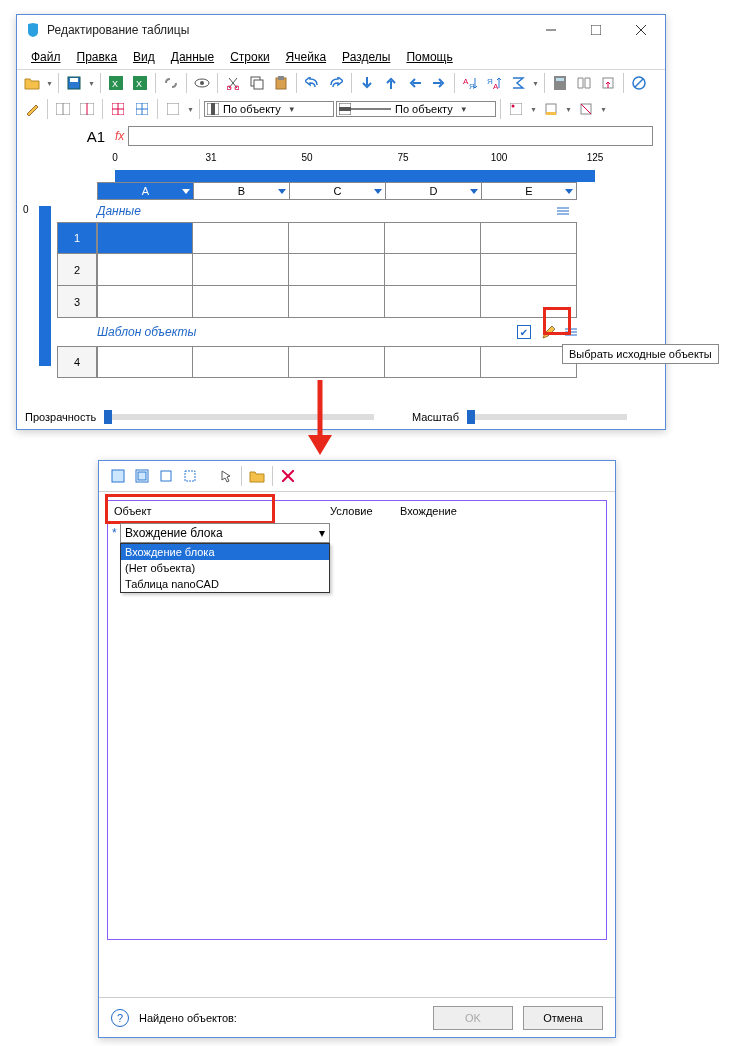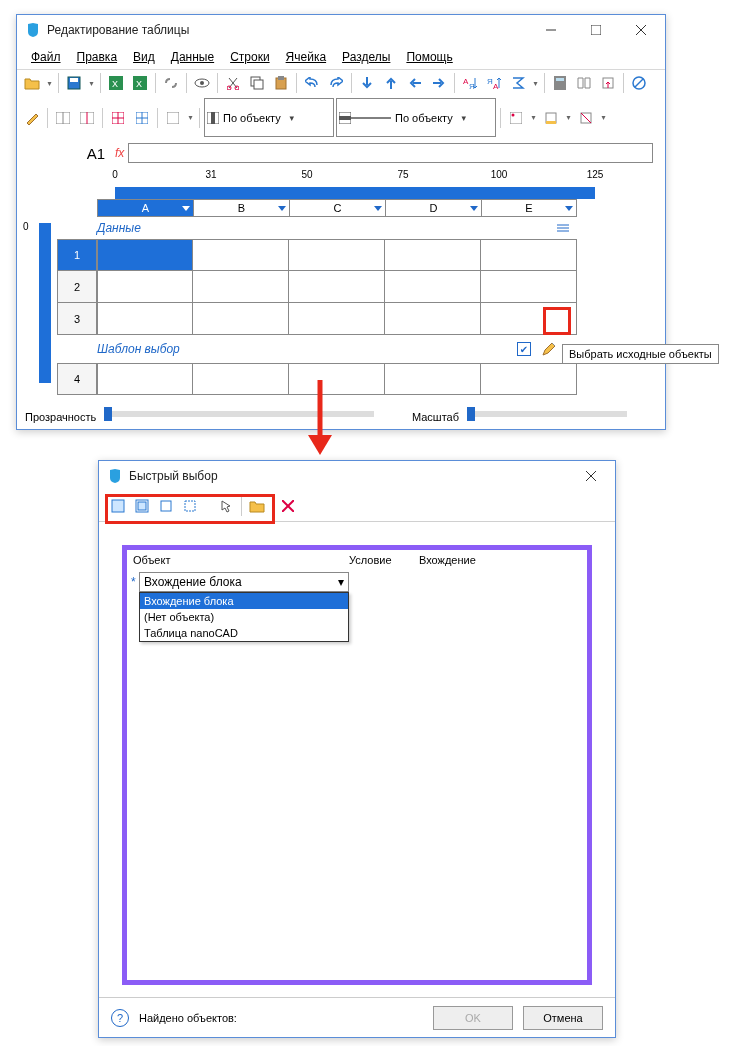--- a/index.html
+++ b/index.html
@@ -13,21 +13,21 @@
 .title-text { flex: 1; color: #222; font-size: 12px; }
 .win-btns { display: flex; }
 .win-btn { width: 45px; height: 28px; display: flex; align-items: center; justify-content: center; color: #555; cursor: pointer; }
 .menubar { display: flex; padding: 2px 6px; border-bottom: 1px solid #d8d8d8; }
 .menu-item { padding: 3px 8px; cursor: pointer; }
 .menu-item .ul { text-decoration: underline; }
 .toolbar { display: flex; align-items: center; padding: 2px 4px; gap: 2px; flex-wrap: wrap; }
 .tbtn { width: 22px; height: 22px; display: flex; align-items: center; justify-content: center; cursor: pointer; border: 1px solid transparent; }
 .tsep { width: 1px; height: 20px; background: #ccc; margin: 0 2px; }
 .drop-btn { width: 9px; height: 22px; display: flex; align-items: center; justify-content: center; font-size: 8px; color: #666; cursor: pointer; }
-.combo { display: flex; align-items: center; border: 1px solid #888; height: 39px; background: #fff; padding: 0 2px; }
+.combo { display: flex; align-items: center; border: 1px solid #888; height: 16px; background: #fff; padding: 0 2px; }
 .combo .label { padding: 0 4px; font-size: 11px; }
 .combo .arrow { width: 14px; text-align: center; font-size: 9px; color: #444; }
 .cell-ref-bar { display: flex; align-items: center; margin-top: 4px; padding: 0 4px; }
 .cell-ref { width: 90px; text-align: right; padding-right: 6px; font-size: 15px; }
 .fx { font-style: italic; color: #ef4444; padding: 0 4px; }
 .formula-input { flex: 1; border: 1px solid #888; height: 20px; margin-right: 8px; }
 
 .hruler { margin-top: 8px; margin-left: 36px; height: 28px; position: relative; font-size: 10px; }
 .hruler .num { position: absolute; top: -2px; transform: translateX(-50%); }
 .hruler .bluebar { position: absolute; height: 12px; background: #1e6fd8; top: 16px; }
@@ -56,31 +56,31 @@
 .tcell.sel { background: #1e6fd8; }
 
 .report-row { display: flex; align-items: center; margin-left: 44px; padding: 4px 0; }
 .report-label { color: #2068c8; font-style: italic; flex: 1; }
 .rp-check { width: 14px; height: 14px; border: 1px solid #2068c8; display: flex; align-items: center; justify-content: center; color: #2068c8; font-size: 10px; margin-right: 8px; }
 .pencil-icon { width: 20px; height: 20px; display: flex; align-items: center; justify-content: center; margin-right: 6px; }
 .red-highlight { position: absolute; border: 3px solid #e8281a; pointer-events: none; }
 
 .tooltip { position: absolute; background: #fff; border: 1px solid #888; padding: 3px 6px; font-size: 11px; white-space: nowrap; }
 
-.bottom-sliders { position: absolute; bottom: 6px; left: 8px; right: 8px; display: flex; align-items: flex-start; gap: 8px; }
+.bottom-sliders { position: absolute; bottom: 6px; left: 8px; right: 8px; display: flex; align-items: center; gap: 8px; }
 .slider-lbl { font-size: 11px; }
 .slider-track { flex: 1; height: 6px; background: #ddd; position: relative; margin-right: 30px; }
 .slider-thumb { position: absolute; width: 8px; height: 14px; background: #2068c8; top: -4px; }
 
 .arrow-down { position: absolute; left: 300px; top: 380px; }
 
 
 .win2 .toolbar { padding: 4px 8px; border-bottom: 1px solid #d0d0d0; }
 .red-box2 { position: absolute; border: 3px solid #e8281a; pointer-events: none; }
-.filter-area { margin: 23px; border: 5px solid #8b5cf6; height: 440px; }
+.filter-area { margin: 8px; border: 1px solid #8b5cf6; height: 440px; }
 .filter-head { display: flex; font-size: 11px; }
 .fh { padding: 4px 6px; }
 .filter-row { display: flex; align-items: center; padding: 2px 4px; position: relative; }
 .asterisk { color: #2068c8; width: 8px; }
 .obj-combo { flex: 0 0 210px; border: 1px solid #888; height: 20px; display: flex; align-items: center; padding: 0 4px; justify-content: space-between; background: #fff; }
 .obj-dropdown { position: absolute; top: 22px; left: 12px; width: 210px; border: 1px solid #333; background: #fff; z-index: 10; box-shadow: 2px 2px 3px rgba(0,0,0,0.2); }
 .dd-item { padding: 2px 4px; font-size: 11px; }
 .dd-item.sel { background: #1e6fd8; color: #fff; }
 
 .dlg-footer { position: absolute; bottom: 0; left: 0; right: 0; height: 40px; border-top: 1px solid #ccc; display: flex; align-items: center; padding: 0 12px; gap: 10px; }
@@ -437,21 +437,21 @@
           <div class="row-h">3</div>
           <div class="tcell" style="width:96px;border-left:1px solid #888"></div>
           <div class="tcell" style="width:96px"></div>
           <div class="tcell" style="width:96px"></div>
           <div class="tcell" style="width:96px"></div>
           <div class="tcell" style="width:96px"></div>
         </div>
       </div>
 
       <div class="report-row">
-        <span class="report-label">Шаблон выбор</span>
+        <span class="report-label">Шаблон объекты</span>
         <span class="rp-check">✔</span>
         <span class="pencil-icon">
           <svg width="16" height="16">
               <path d="M2 14l2-5 7-7 3 3-7 7-5 2z" fill="#f5c04a" stroke="#a07030"></path>
               <path d="M11 2l3 3" stroke="#888"></path>
             </svg>
         </span>
         <span>
             <svg width="12" height="10">
               <line x1="0" y1="2" x2="12" y2="2" stroke="#2068c8"></line>
@@ -489,36 +489,20 @@
       </div>
   </div>
 </div>
 
 <svg class="arrow-down" width="40" height="80">
   <line x1="20" y1="0" x2="20" y2="60" stroke="#e8281a" stroke-width="5"></line>
   <path d="M8 55 L20 75 L32 55 Z" fill="#e8281a"></path>
 </svg>
 
 <div class="window win2">
-  <div class="titlebar" style="background:#fff">
-    <span class="app-icon">
-      <svg viewBox="0 0 16 16">
-          <path d="M3 2 L8 1 L13 2 L13 10 Q13 14 8 15 Q3 14 3 10 Z" fill="#2aa0e0"></path>
-        </svg>
-    </span>
-    <span class="title-text">Быстрый выбор</span>
-    <div class="win-btns">
-      <div class="win-btn close">
-          <svg width="10" height="10">
-            <line x1="0" y1="0" x2="10" y2="10" stroke="#333"></line>
-            <line x1="10" y1="0" x2="0" y2="10" stroke="#333"></line>
-          </svg>
-        </div>
-    </div>
-  </div>
 
   <div class="toolbar">
     <div class="tbtn">
         <svg width="14" height="14">
           <rect x="1" y="1" width="12" height="12" fill="#cde6ff" stroke="#2a78d0"></rect>
         </svg>
       </div>
     <div class="tbtn">
         <svg width="14" height="14">
           <rect x="1" y="1" width="12" height="12" fill="#fff" stroke="#2a78d0"></rect>

